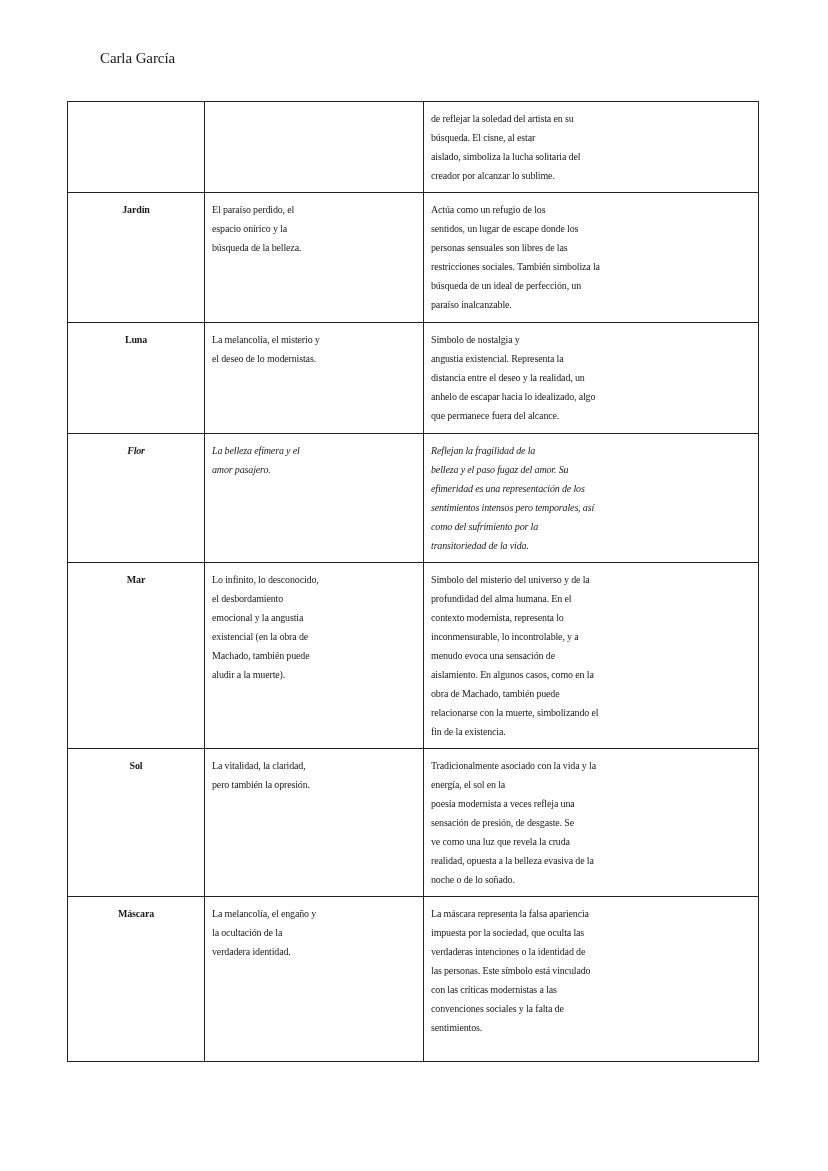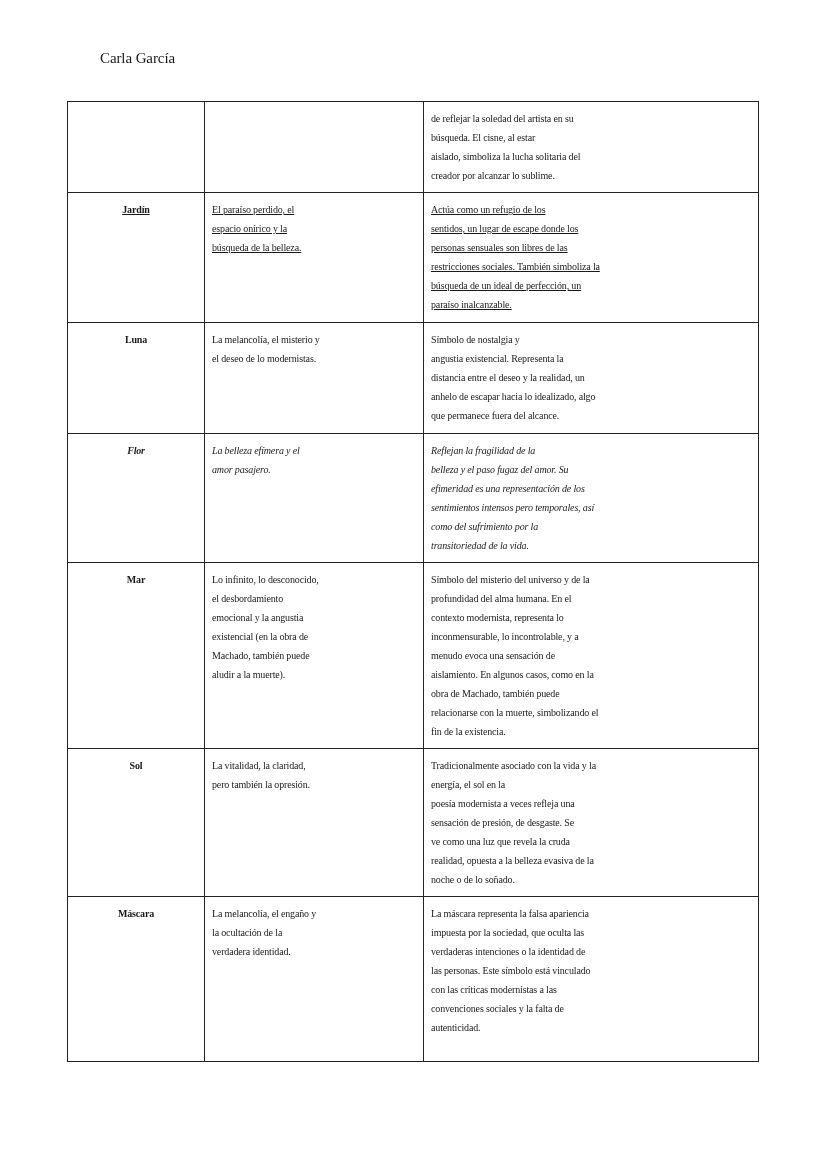--- a/index.html
+++ b/index.html
@@ -61,21 +61,21 @@
   <tr style="height: 90px;">
         <td class="col-symbol"></td>
         <td class="col-meaning"></td>
         <td class="col-explanation">
           <span class="line">de reflejar la soledad del artista en su</span>
           <span class="line">búsqueda. El cisne, al estar</span>
           <span class="line">aislado, simboliza la lucha solitaria del</span>
           <span class="line">creador por alcanzar lo sublime.</span>
         </td>
       </tr>
-      <tr style="height: 130px; text-decoration: underline;">
+      <tr style="height: 130px;">
         <td class="col-symbol">Jardín</td>
         <td class="col-meaning">
           <span class="line">El paraíso perdido, el</span>
           <span class="line">espacio onírico y la</span>
           <span class="line">búsqueda de la belleza.</span>
         </td>
         <td class="col-explanation">
           <span class="line">Actúa como un refugio de los</span>
           <span class="line">sentidos, un lugar de escape donde los</span>
           <span class="line">personas sensuales son libres de las</span>
@@ -158,17 +158,17 @@
           <span class="line">la ocultación de la</span>
           <span class="line">verdadera identidad.</span>
         </td>
         <td class="col-explanation">
           <span class="line">La máscara representa la falsa apariencia</span>
           <span class="line">impuesta por la sociedad, que oculta las</span>
           <span class="line">verdaderas intenciones o la identidad de</span>
           <span class="line">las personas. Este símbolo está vinculado</span>
           <span class="line">con las críticas modernistas a las</span>
           <span class="line">convenciones sociales y la falta de</span>
-          <span class="line">autenticidad.</span>
+          <span class="line">sentimientos.</span>
         </td>
       </tr>
     </tbody>
 </table>
 
 </body></html>

